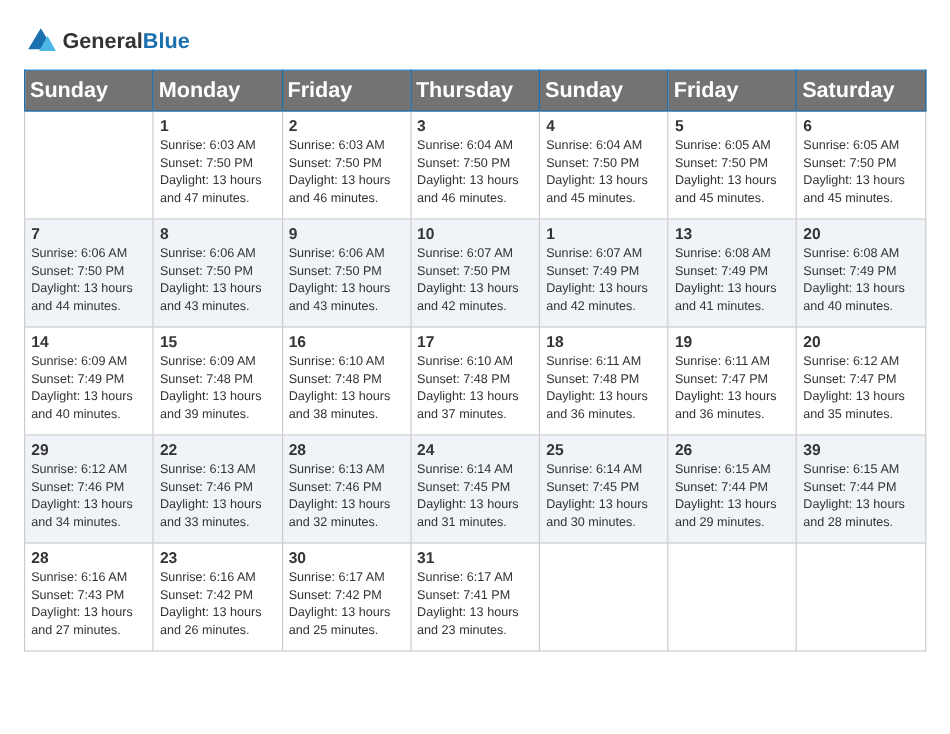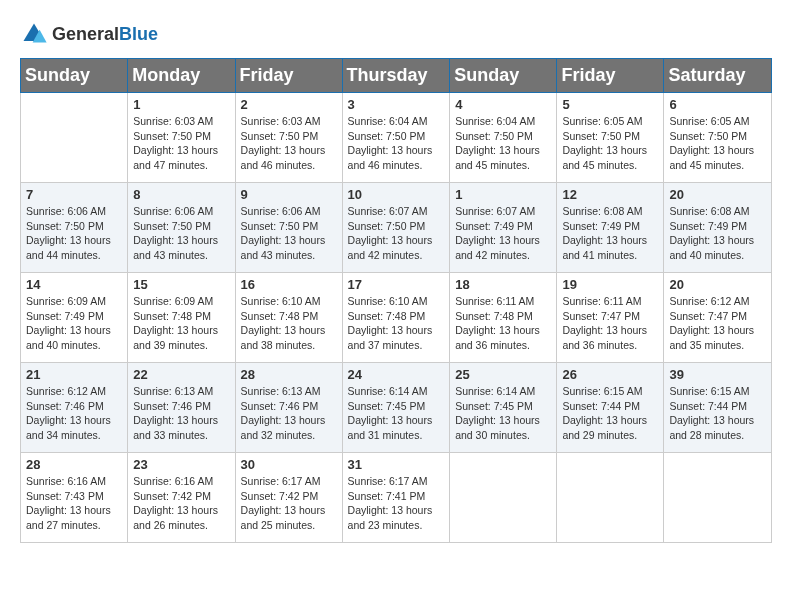--- a/index.html
+++ b/index.html
@@ -193,21 +193,21 @@
 and 42 minutes.</div>
         </td>
         <td>
           <div class="day-number">1</div>
           <div class="day-info" style="white-space: pre-wrap;">Sunrise: 6:07 AM
 Sunset: 7:49 PM
 Daylight: 13 hours
 and 42 minutes.</div>
         </td>
         <td>
-          <div class="day-number">12</div>
+          <div class="day-number">13</div>
           <div class="day-info" style="white-space: pre-wrap;">Sunrise: 6:08 AM
 Sunset: 7:49 PM
 Daylight: 13 hours
 and 41 minutes.</div>
         </td>
         <td>
           <div class="day-number">20</div>
           <div class="day-info" style="white-space: pre-wrap;">Sunrise: 6:08 AM
 Sunset: 7:49 PM
 Daylight: 13 hours
@@ -260,21 +260,21 @@
         <td>
           <div class="day-number">20</div>
           <div class="day-info" style="white-space: pre-wrap;">Sunrise: 6:12 AM
 Sunset: 7:47 PM
 Daylight: 13 hours
 and 35 minutes.</div>
         </td>
       </tr>
       <tr>
         <td>
-          <div class="day-number">21</div>
+          <div class="day-number">29</div>
           <div class="day-info" style="white-space: pre-wrap;">Sunrise: 6:12 AM
 Sunset: 7:46 PM
 Daylight: 13 hours
 and 34 minutes.</div>
         </td>
         <td>
           <div class="day-number">22</div>
           <div class="day-info" style="white-space: pre-wrap;">Sunrise: 6:13 AM
 Sunset: 7:46 PM
 Daylight: 13 hours

